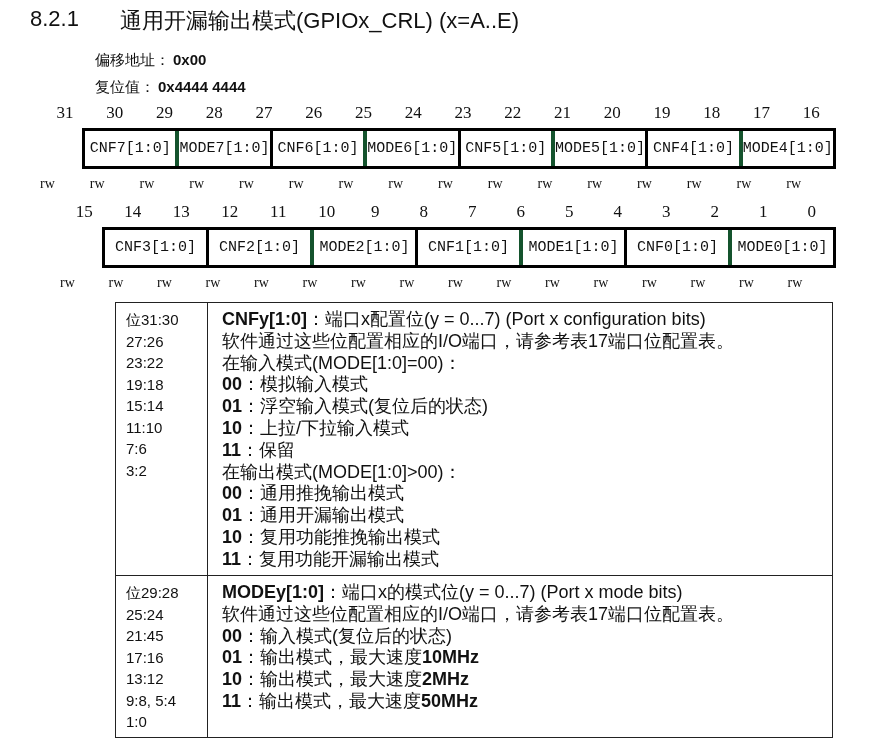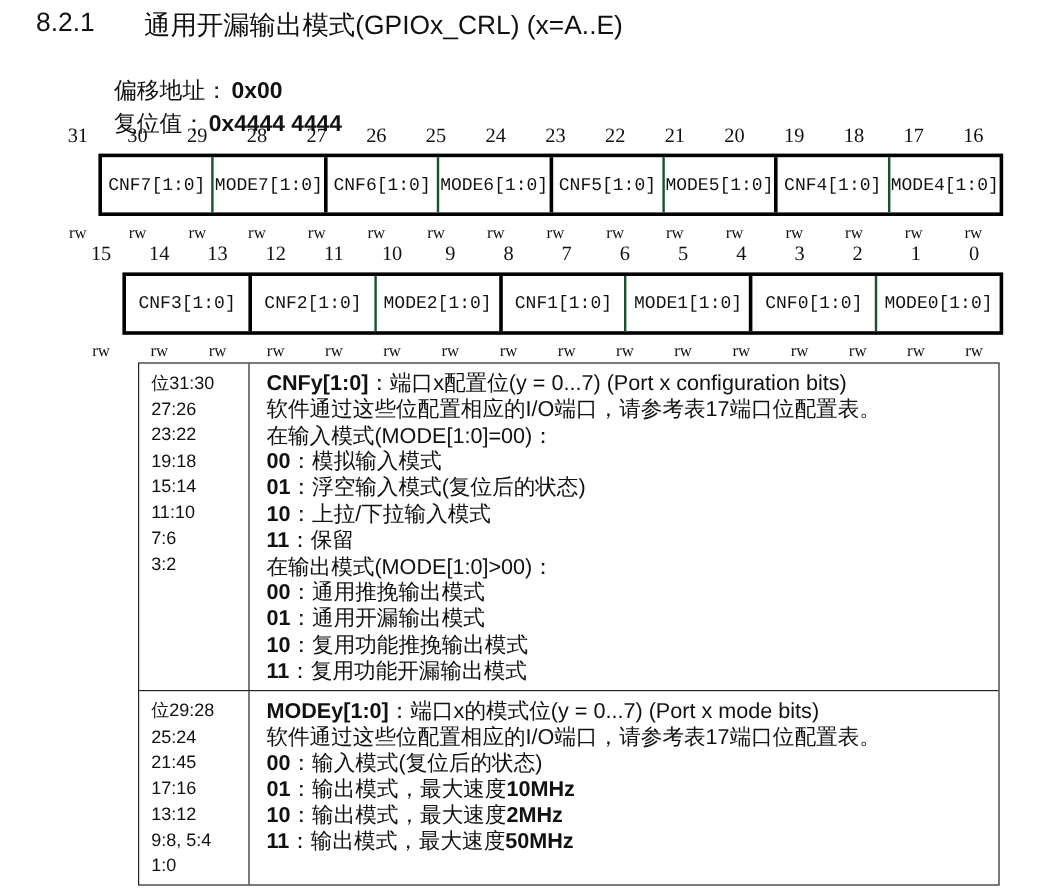--- a/index.html
+++ b/index.html
@@ -2,38 +2,38 @@
 <html><head>
 <meta charset="utf-8">
 <style>
   * { margin:0; padding:0; box-sizing:border-box; }
   html, body { width:870px; height:746px; background:#ffffff; }
   body { position:relative; font-family:"Liberation Sans", sans-serif; color:#111; overflow:hidden; }
 
   .title-row { position:absolute; left:30px; top:6px; display:flex; font-size:22px; font-weight:normal; white-space:nowrap; }
   .title-row .section-no { width:90px; }
 
-  .meta-block { position:absolute; left:95px; top:63px; font-size:19px; line-height:27px; }
+  .meta-block { position:absolute; left:95px; top:46px; font-size:15px; line-height:27px; }
   .meta-line .val { font-weight:bold; margin-left:3px; }
 
   .regtable { position:absolute; left:40px; width:796px; }
   #regtable-high { top:103px; }
   #regtable-low  { top:202px;padding-left:20px; }
 
   .bitsrow { display:flex; font-family:"Liberation Serif", serif; font-size:17px; height:22px; }
   .bitsrow span { flex:1; text-align:center; }
 
-  .regbox { display:flex; border:3px solid #000; height:52px; margin-top:3px; background:#fff;margin-left:42px; }
+  .regbox { display:flex; border:3px solid #000; height:41px; margin-top:3px; background:#fff;margin-left:42px; }
   .regcell { flex:1; display:flex; align-items:center; justify-content:center;
              font-family:"Liberation Mono","DejaVu Sans Mono", monospace; font-size:15px; white-space:nowrap; }
-  .regcell.thin  { border-left:2px solid #14532d; }
+  .regcell.thin  { border-left:4px solid #14532d; }
   .regcell.thick { border-left:3px solid #000; }
 
   .rwrow { display:flex; margin-top:7px; font-family:"Liberation Serif", serif; font-size:14px; height:18px; }
-  .rwrow span { flex:1; text-align:center; }
+  .rwrow span { flex:1; }
 
   .desctable { position:absolute; left:115px; top:302px; width:718px; border:1px solid #222; background:#fff; }
   .descrow { display:flex; }
   .descrow + .descrow { border-top:1px solid #222; }
   .descrow:nth-child(1) { min-height:272px; }
   .descrow:nth-child(2) { min-height:155px; }
   .desc-left { width:92px; border-right:1px solid #222; padding:6px 2px 4px 10px;
                font-size:15px; line-height:21.5px; }
   .desc-right { flex:1; padding:6px 10px 4px 14px; font-size:18px; line-height:21.8px; }
   .bold { font-weight:bold; }

